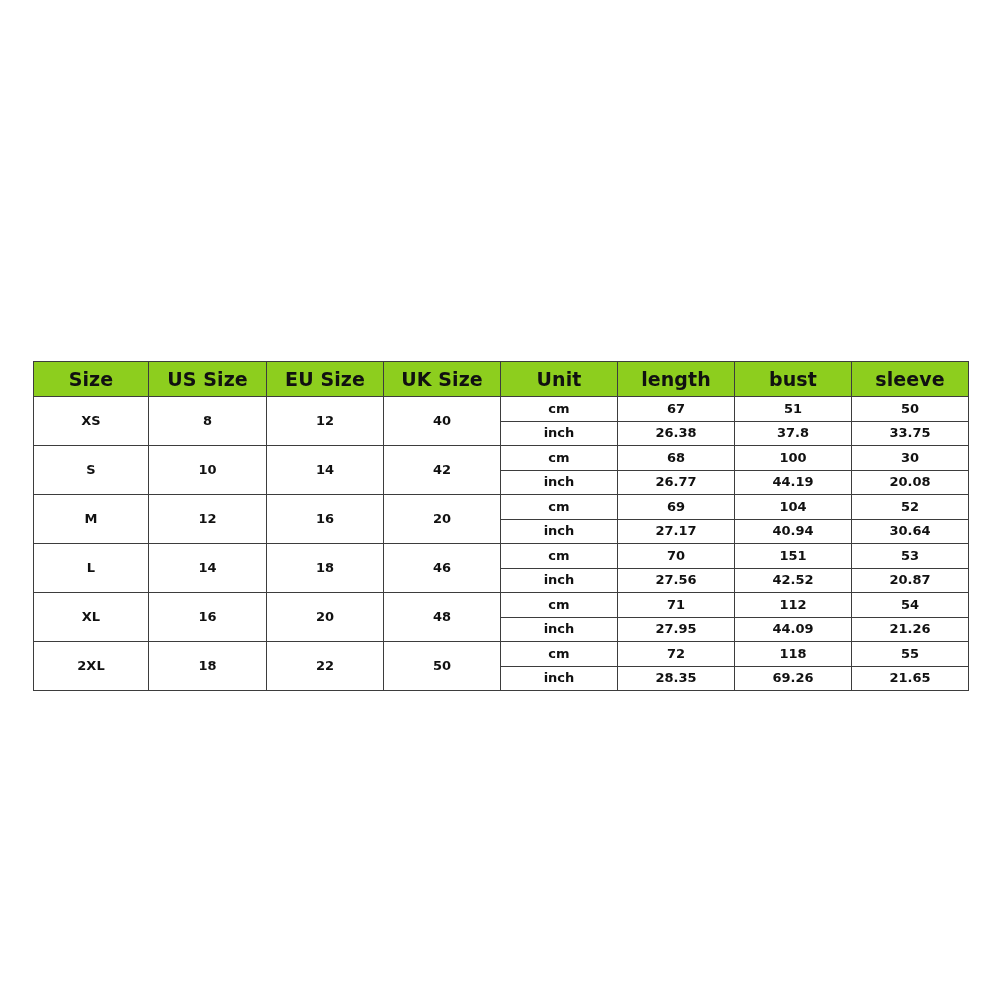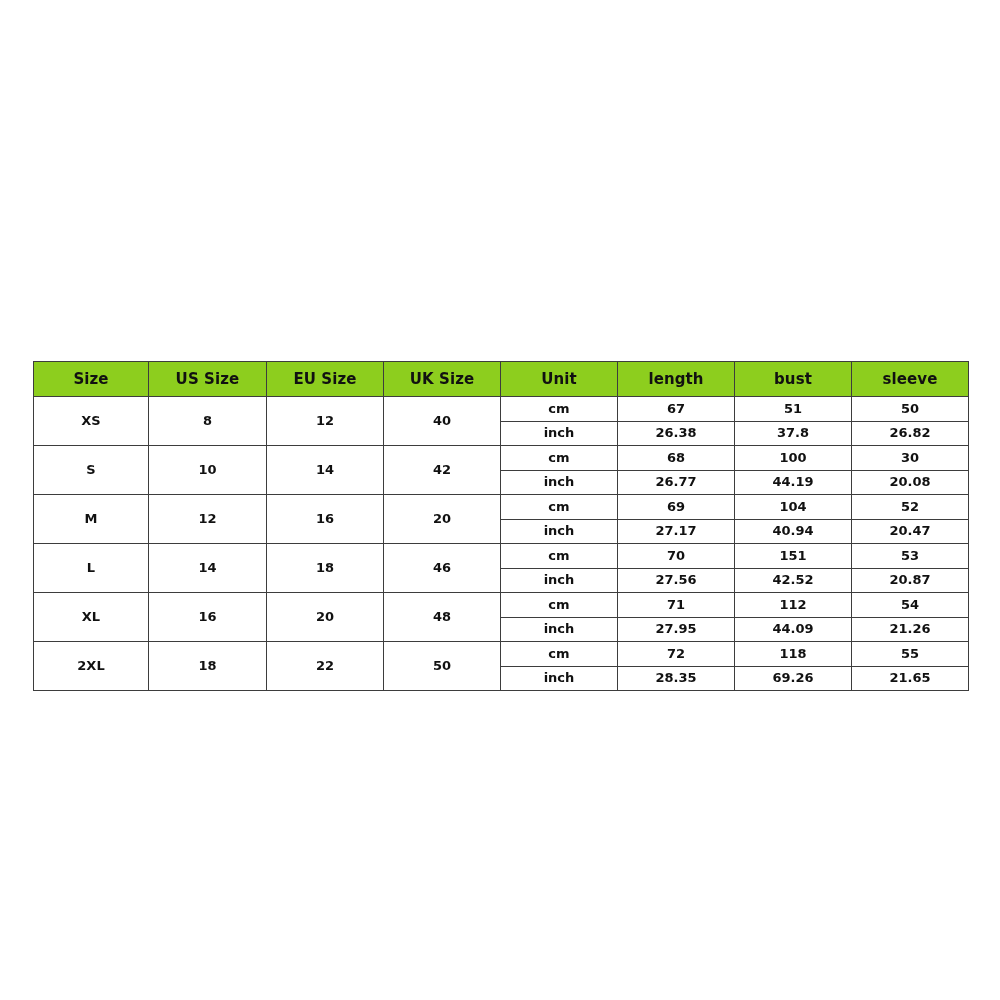--- a/index.html
+++ b/index.html
@@ -33,21 +33,21 @@
     vertical-align: middle;
     font-weight: bold;
     color: #111111;
     padding: 0;
     font-size: 13px;
     line-height: 1.1;
   }
   table.size-chart thead th {
     background: #8dce1e;
     height: 34px;
-    font-size: 15px;
+    font-size: 19px;
     letter-spacing: 0.1px;
   }
   td.size-cell,
   td.base-cell {
     height: 47px;
     font-size: 13.5px;
   }
   td.unit-cell,
   td.meas-cell {
     height: 23.5px;
@@ -98,21 +98,21 @@
           <td class="base-cell" rowspan="2">40</td>
           <td class="unit-cell">cm</td>
           <td class="meas-cell">67</td>
           <td class="meas-cell">51</td>
           <td class="meas-cell">50</td>
         </tr>
         <tr>
           <td class="unit-cell">inch</td>
           <td class="meas-cell">26.38</td>
           <td class="meas-cell">37.8</td>
-          <td class="meas-cell">26.82</td>
+          <td class="meas-cell">33.75</td>
         </tr>
         <tr>
           <td class="size-cell" rowspan="2">S</td>
           <td class="base-cell" rowspan="2">10</td>
           <td class="base-cell" rowspan="2">14</td>
           <td class="base-cell" rowspan="2">42</td>
           <td class="unit-cell">cm</td>
           <td class="meas-cell">68</td>
           <td class="meas-cell">100</td>
           <td class="meas-cell">30</td>
@@ -130,21 +130,21 @@
           <td class="base-cell" rowspan="2">20</td>
           <td class="unit-cell">cm</td>
           <td class="meas-cell">69</td>
           <td class="meas-cell">104</td>
           <td class="meas-cell">52</td>
         </tr>
         <tr>
           <td class="unit-cell">inch</td>
           <td class="meas-cell">27.17</td>
           <td class="meas-cell">40.94</td>
-          <td class="meas-cell">20.47</td>
+          <td class="meas-cell">30.64</td>
         </tr>
         <tr>
           <td class="size-cell" rowspan="2">L</td>
           <td class="base-cell" rowspan="2">14</td>
           <td class="base-cell" rowspan="2">18</td>
           <td class="base-cell" rowspan="2">46</td>
           <td class="unit-cell">cm</td>
           <td class="meas-cell">70</td>
           <td class="meas-cell">151</td>
           <td class="meas-cell">53</td>

